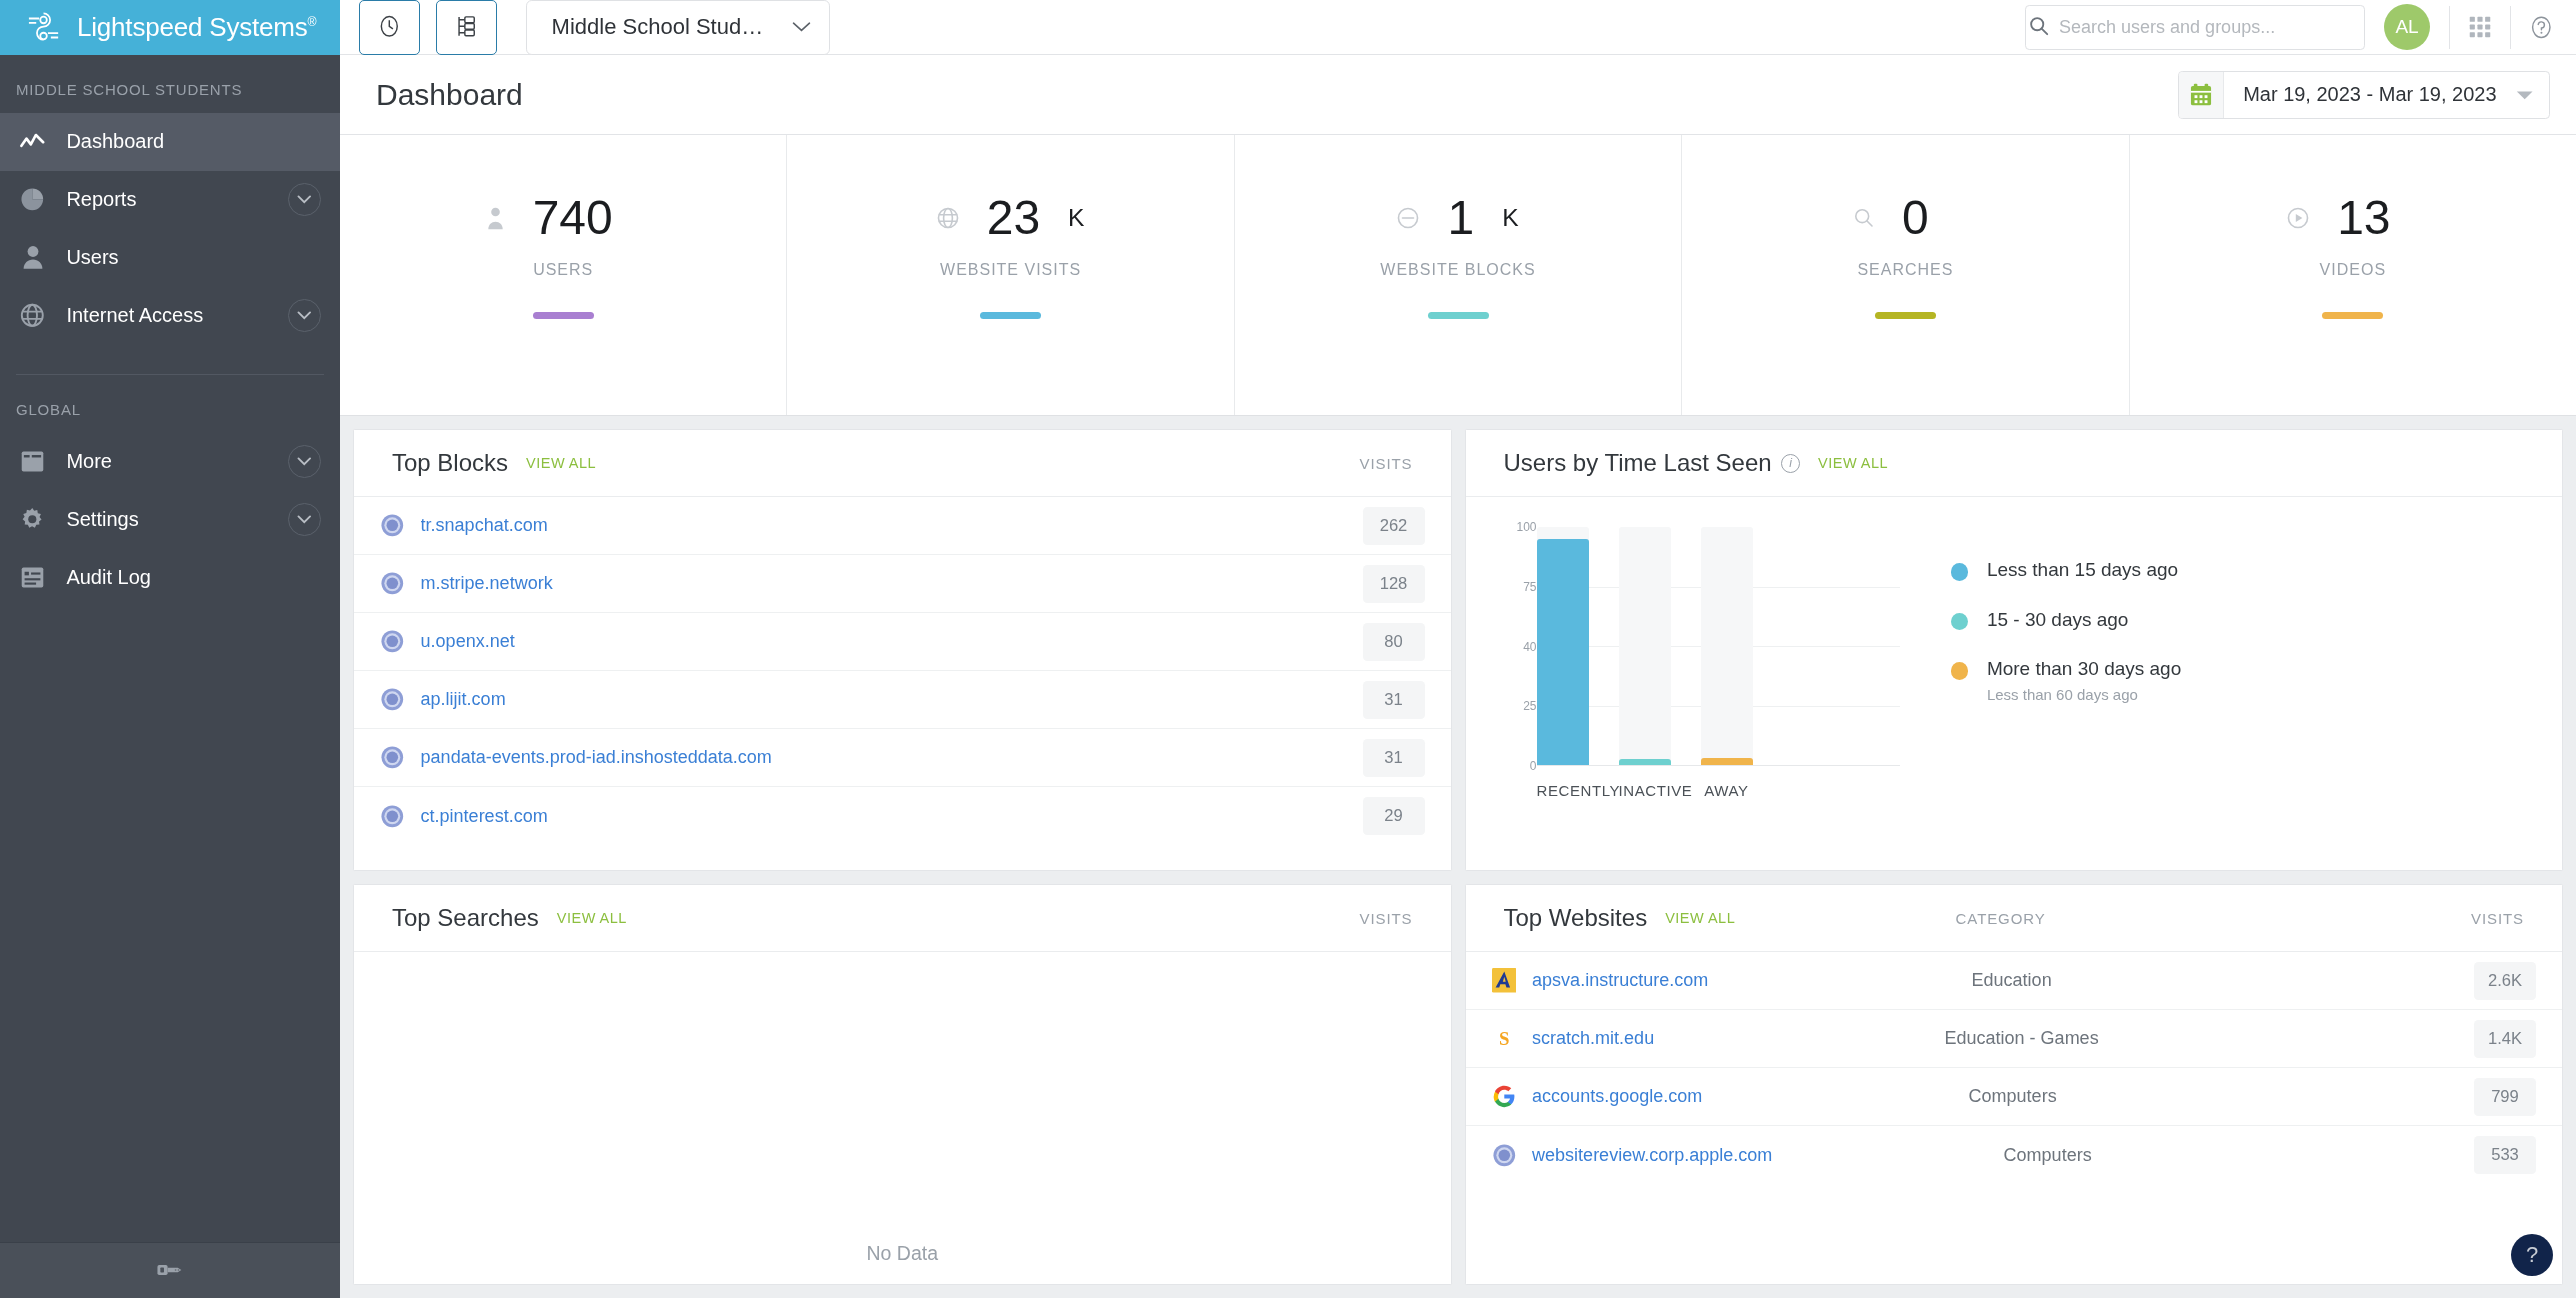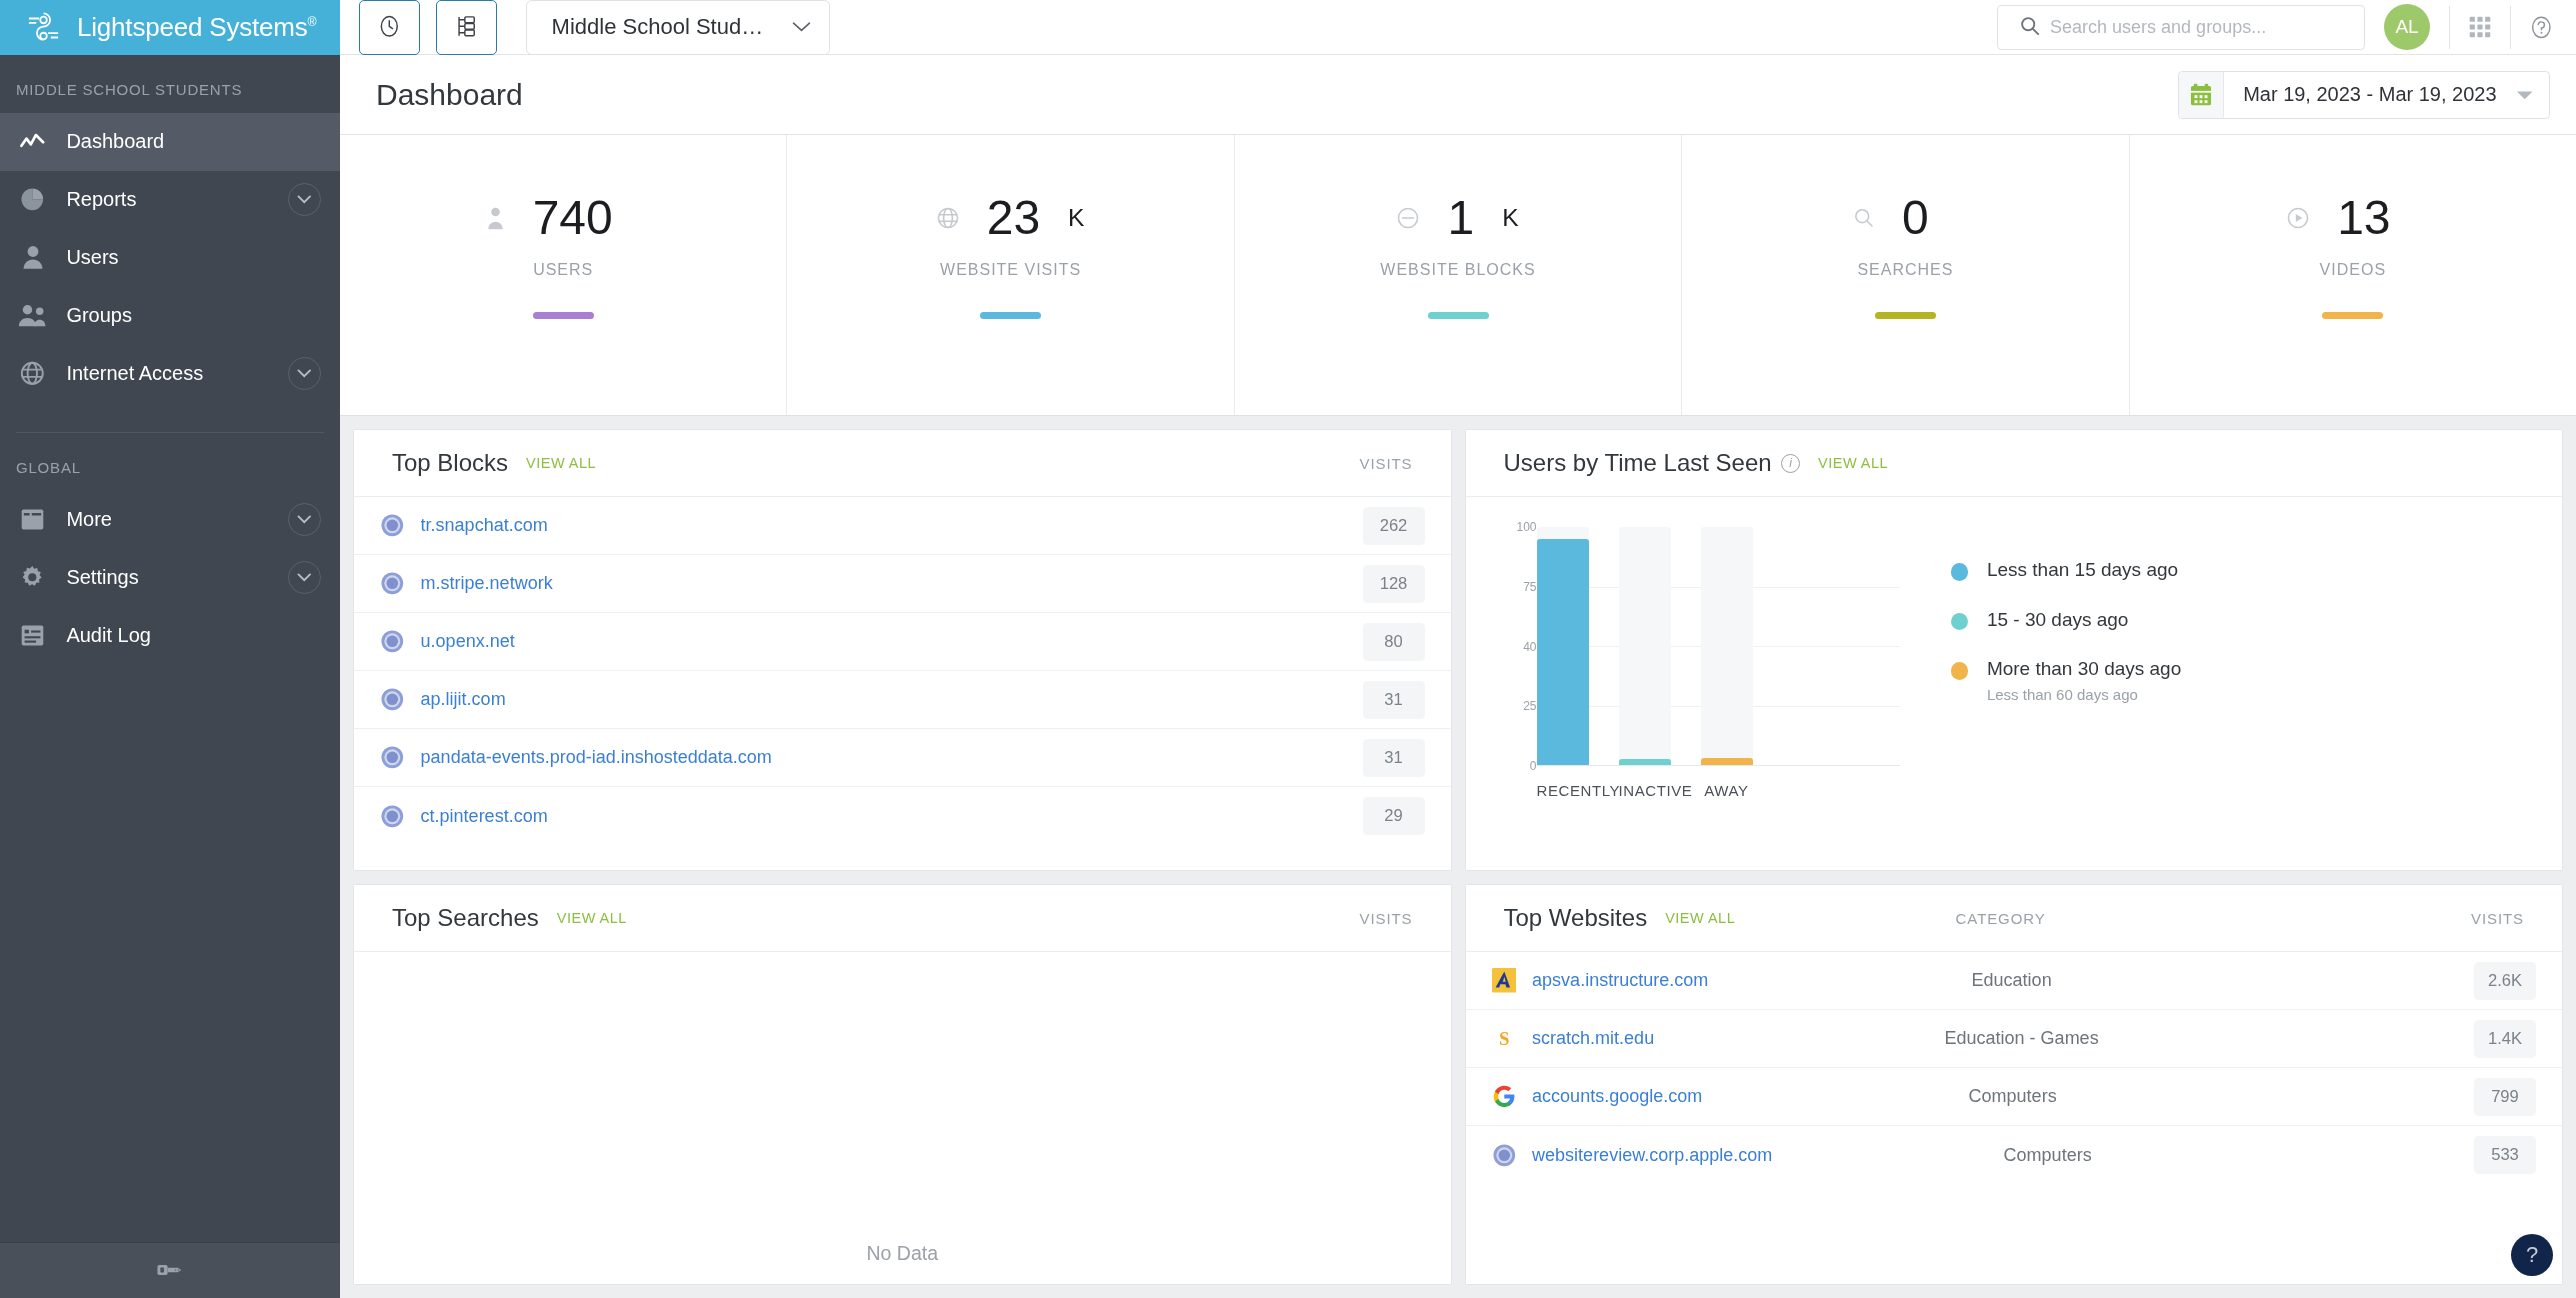--- a/index.html
+++ b/index.html
@@ -86,23 +86,23 @@
   }
   .scope-select {
     height: 55px; min-width: 290px; border-radius: 5.8px;
     border: 1.1px solid #dfe1e4; background: #fff;
     display: flex; align-items: center; justify-content: space-between;
     padding: 0 17.4px 0 24.6px; cursor: pointer; margin-left: 13px;
   }
   .scope-text { font-size: 22px; color: #2f3338; white-space: nowrap; }
   .topbar-spacer { flex: 1 1 auto; }
   .search-box {
-    width: 368px; height: 45px; border-radius: 4.3px;
+    width: 340px; height: 45px; border-radius: 4.3px;
     border: 1.1px solid #dfe1e4; background: #fff;
-    display: flex; align-items: center; padding: 0 22px; gap: 10px;
+    display: flex; align-items: center; padding: 0 3px; gap: 10px;
   }
   .search-input {
     border: none; outline: none; flex: 1 1 auto;
     font-size: 18px; color: #2f3338;
     font-family: "Liberation Sans", sans-serif; background: transparent;
   }
   .search-input::placeholder { color: #b4b8bd; }
   .avatar {
     width: 46px; height: 46px; border-radius: 50%;
     background: #9ec96a; color: #fff;
@@ -319,31 +319,20 @@
     <div class="nav-item">
       <span class="nav-icon">
         <svg width="22" height="24.6" viewBox="0 0 30 34" fill="#9aa1aa">
             <circle cx="15" cy="9" r="7.5"></circle>
             <path d="M2 33c0-8 6-13 13-13s13 5 13 13z"></path>
           </svg>
       </span>
       <span class="nav-label">Users</span>
     </div>
 
-    <div class="nav-item">
-      <span class="nav-icon">
-        <svg width="29" height="23" viewBox="0 0 40 32" fill="#9aa1aa">
-            <circle cx="13" cy="8" r="6.6"></circle>
-            <path d="M1 31c0-7 5.4-11.4 12-11.4S25 24 25 31z"></path>
-            <circle cx="30" cy="10" r="5.2"></circle>
-            <path d="M22 31c0-5.6 3.6-9.2 8-9.2s8 3.6 8 9.2z"></path>
-          </svg>
-      </span>
-      <span class="nav-label">Groups</span>
-    </div>
 
     <div class="nav-item">
       <span class="nav-icon">
         <svg width="24.6" height="24.6" viewBox="0 0 34 34" fill="none" stroke="#9aa1aa" stroke-width="2.6">
             <circle cx="17" cy="17" r="14.5"></circle>
             <ellipse cx="17" cy="17" rx="6.5" ry="14.5"></ellipse>
             <path d="M3 12h28M3 22h28"></path>
           </svg>
       </span>
       <span class="nav-label">Internet Access</span>

